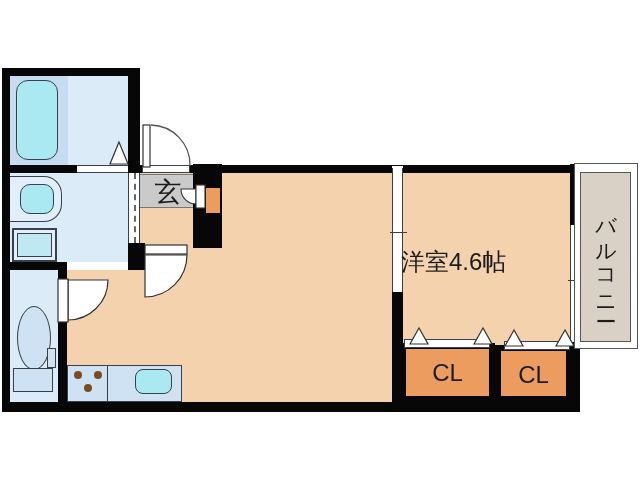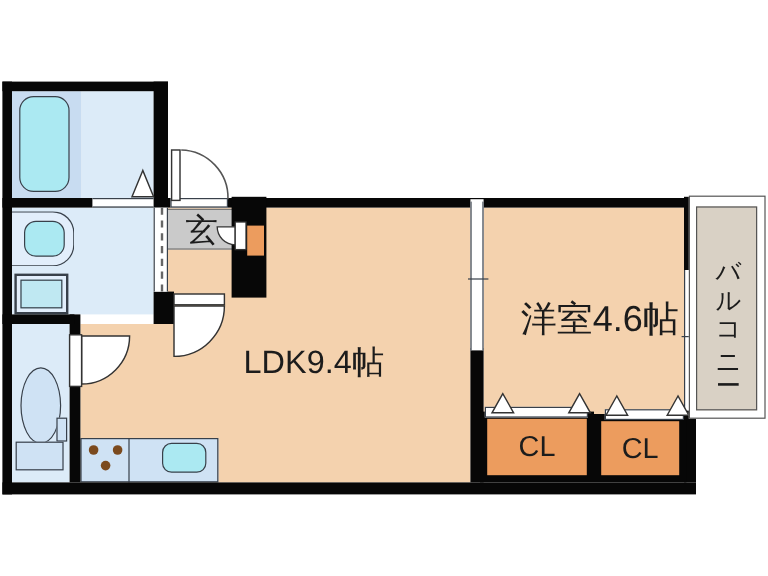--- a/index.html
+++ b/index.html
@@ -122,19 +122,18 @@
   <svg style="left:179px;top:183px;" width="30" height="27">
     <path d="M2,6 A15,15 0 0 0 17,21 L17,6 Z" fill="#fff" stroke="#333" stroke-width="1.1"></path>
     <rect x="17" y="2" width="9" height="23" fill="#fff" stroke="#333" stroke-width="1.1"></rect>
   </svg>
   <div style="left:206px;top:188px;width:14px;height:25px;background:var(--closet);"></div>
 
   <div style="left:574px;top:163px;width:64px;height:186px;background:#fff;border:1px solid #555;"></div>
   <div style="left:580px;top:172px;width:51px;height:170px;background:var(--balcony);border:1px solid #555;"></div>
 
   <div class="label" style="left:150px;top:176px;width:36px;height:32px;font-size:27px;line-height:32px;text-align:center;">玄</div>
-  <div class="label" style="left:203px;top:284px;font-size:27px;">LDK9.4帖</div>
-  <div class="label" style="left:434px;top:246px;font-size:30px;">洋室4.6帖</div>
+  <div class="label" style="left:401px;top:246px;font-size:24px;">洋室4.6帖</div>
   <div class="label" style="left:406px;top:359px;width:83px;font-size:24px;text-align:center;">CL</div>
   <div class="label" style="left:501px;top:361px;width:65px;font-size:24px;text-align:center;">CL</div>
   <div class="label" style="left:592px;top:202px;font-size:21px;letter-spacing:3px;writing-mode:vertical-rl;">バルコニー</div>
 
 </div>
 
 </body></html>

